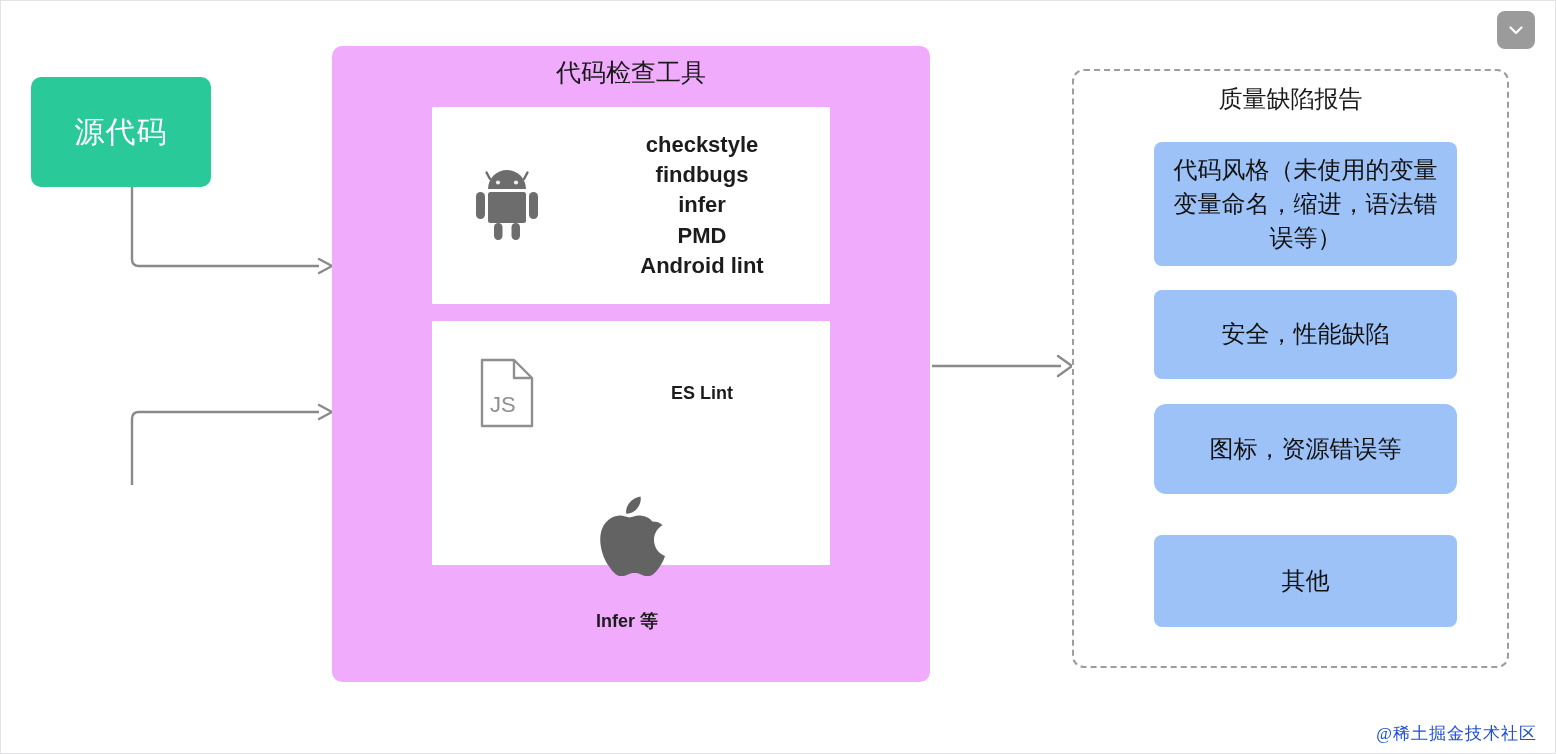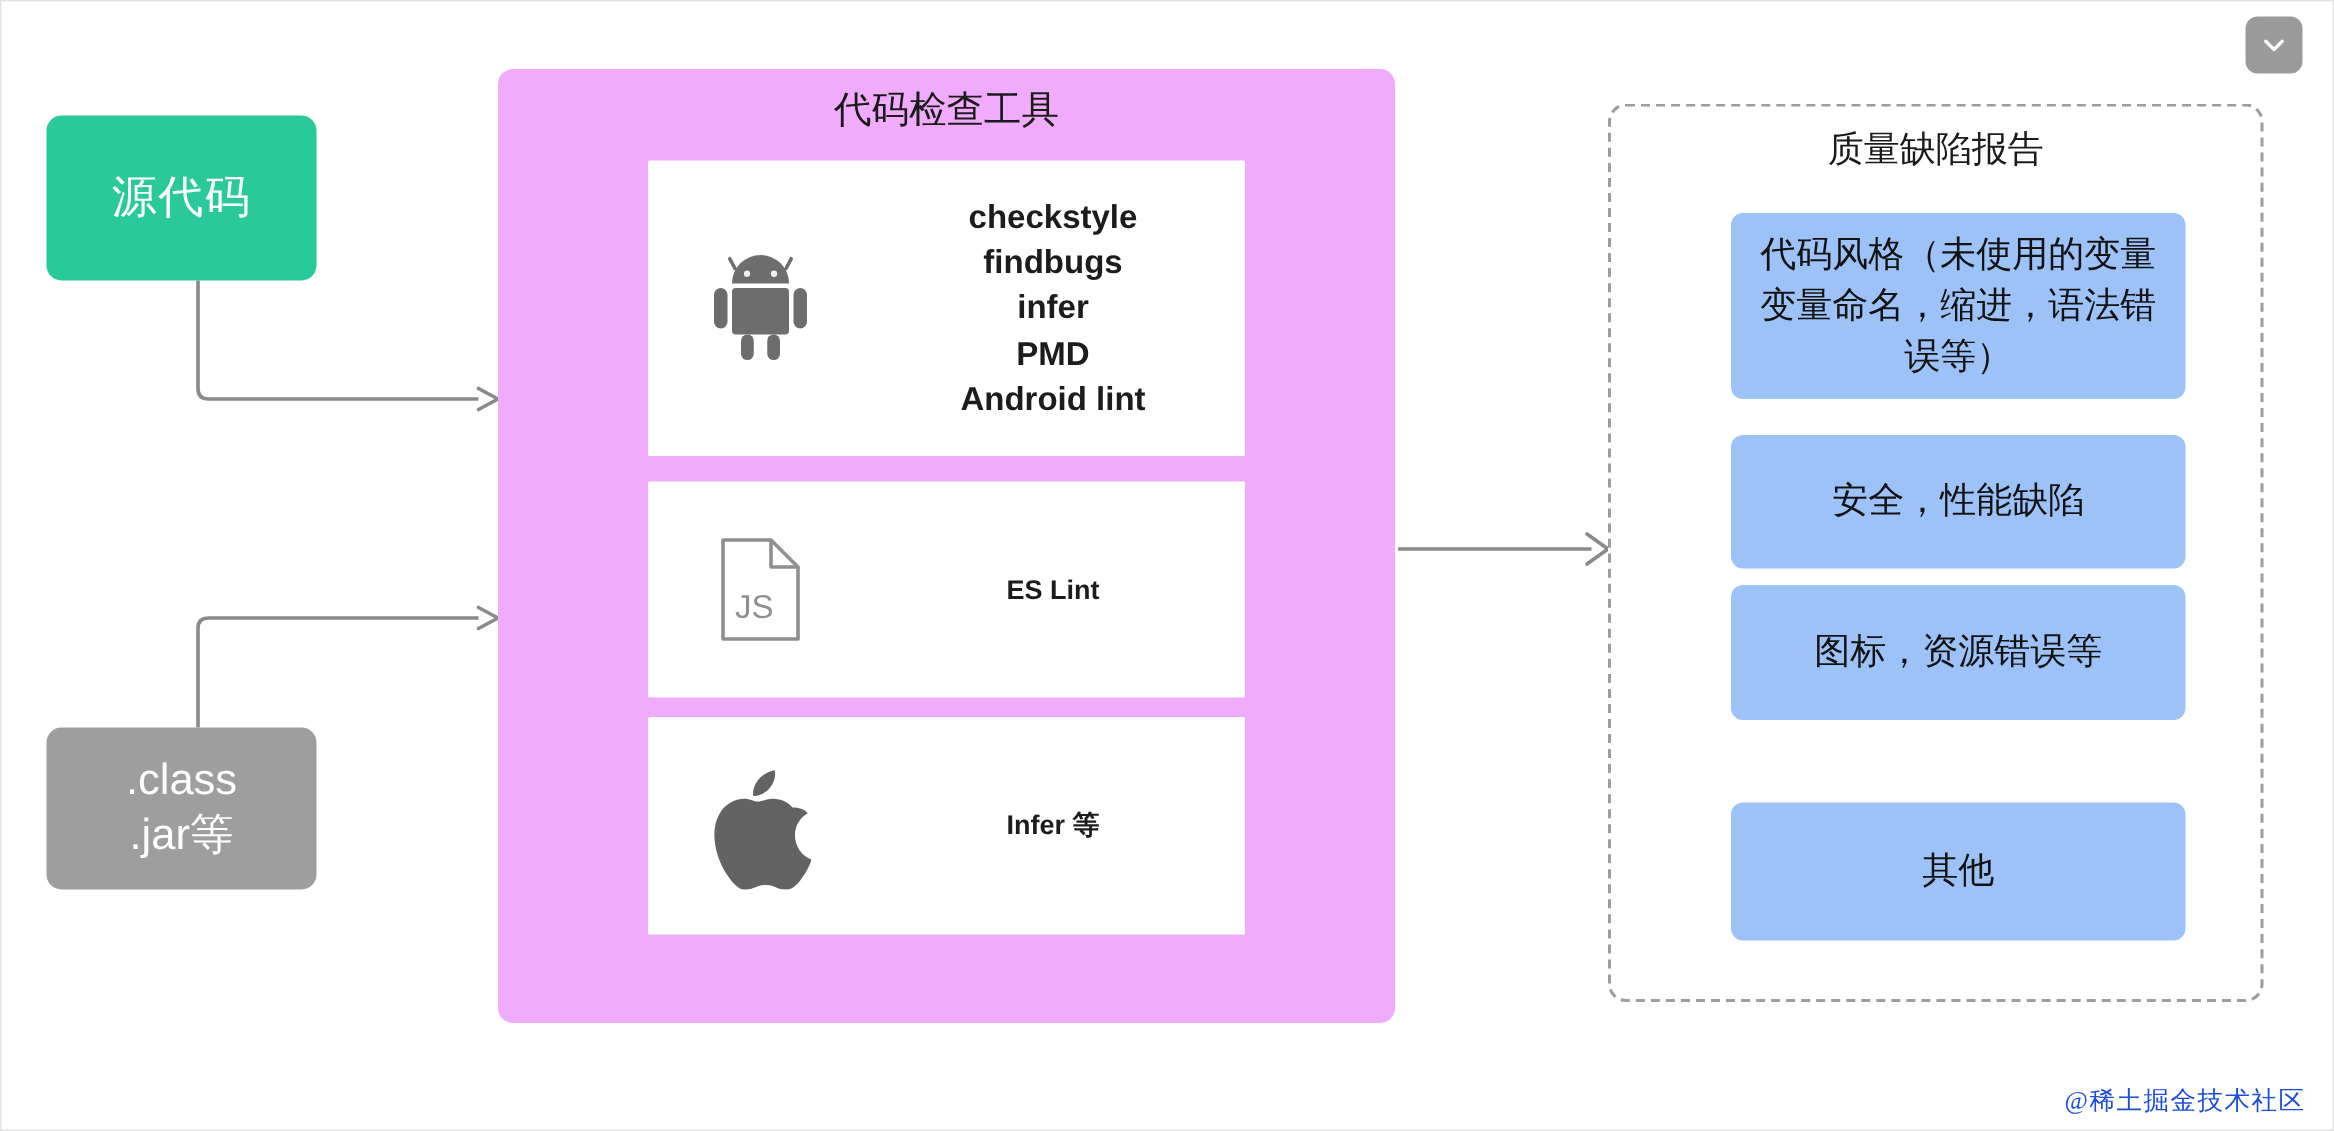--- a/index.html
+++ b/index.html
@@ -105,21 +105,21 @@
     position: absolute;
     left: 100px;
     width: 398px;
     background: #ffffff;
     border-radius: 1px;
     display: flex;
     align-items: center;
   }
   .tool-card.card-0 { top: 61px;  height: 197px; }
   .tool-card.card-1 { top: 275px; height: 144px; }
-  .tool-card.card-2 { top: 432px; height: 145px; }
+  .tool-card.card-2 { top: 413px; height: 106px; flex-direction: column; }
 
   .tool-icon {
     width: 150px;
     flex: 0 0 150px;
     display: flex;
     align-items: center;
     justify-content: center;
   }
   .tool-label {
     flex: 1;
@@ -168,21 +168,21 @@
     font-size: 24px;
     font-weight: normal;
     color: #121212;
     line-height: 1.42;
     white-space: pre-line;
     box-sizing: border-box;
     padding: 0 6px;
   }
   .report-item.it-0 { top: 71px;  height: 124px; }
   .report-item.it-1 { top: 219px; height: 89px; }
-  .report-item.it-2 { top: 319px; height: 90px; }
+  .report-item.it-2 { top: 333px; height: 90px; border-radius: 12px; }
   .report-item.it-3 { top: 464px; height: 92px; }
 
   
   .watermark {
     position: absolute;
     right: 18px;
     bottom: 8px;
     font-size: 17px;
     color: #1d4ed8;
     font-family: Liberation Serif, serif;
@@ -211,24 +211,20 @@
     <path d="M318 404 L331 411 L318 418" fill="none" stroke="#8a8a8a" stroke-width="2.4" stroke-linejoin="round" stroke-linecap="round"></path>
 
     <path d="M931 365 L1060 365" fill="none" stroke="#8a8a8a" stroke-width="2.4"></path>
     <path d="M1057 355 L1071 365 L1057 375" fill="none" stroke="#8a8a8a" stroke-width="2.4" stroke-linejoin="round" stroke-linecap="round"></path>
   </svg>
 
   <div class="node node-source">
     <span>源代码</span>
   </div>
 
-  <div class="node node-binary">
-    <span class="lines">.class
-.jar等</span>
-  </div>
 
   <div class="tools-panel">
     <div class="tools-title">代码检查工具</div>
 
     <div class="tool-card card-0">
       <div class="tool-icon">
         <svg width="70" height="78" viewBox="0 0 70 78">
           <g fill="#6d6d6d">
             <path d="M18 12 L14.5 5.5" stroke="#6d6d6d" stroke-width="2.4" stroke-linecap="round"></path>
             <path d="M52 12 L55.5 5.5" stroke="#6d6d6d" stroke-width="2.4" stroke-linecap="round"></path>

